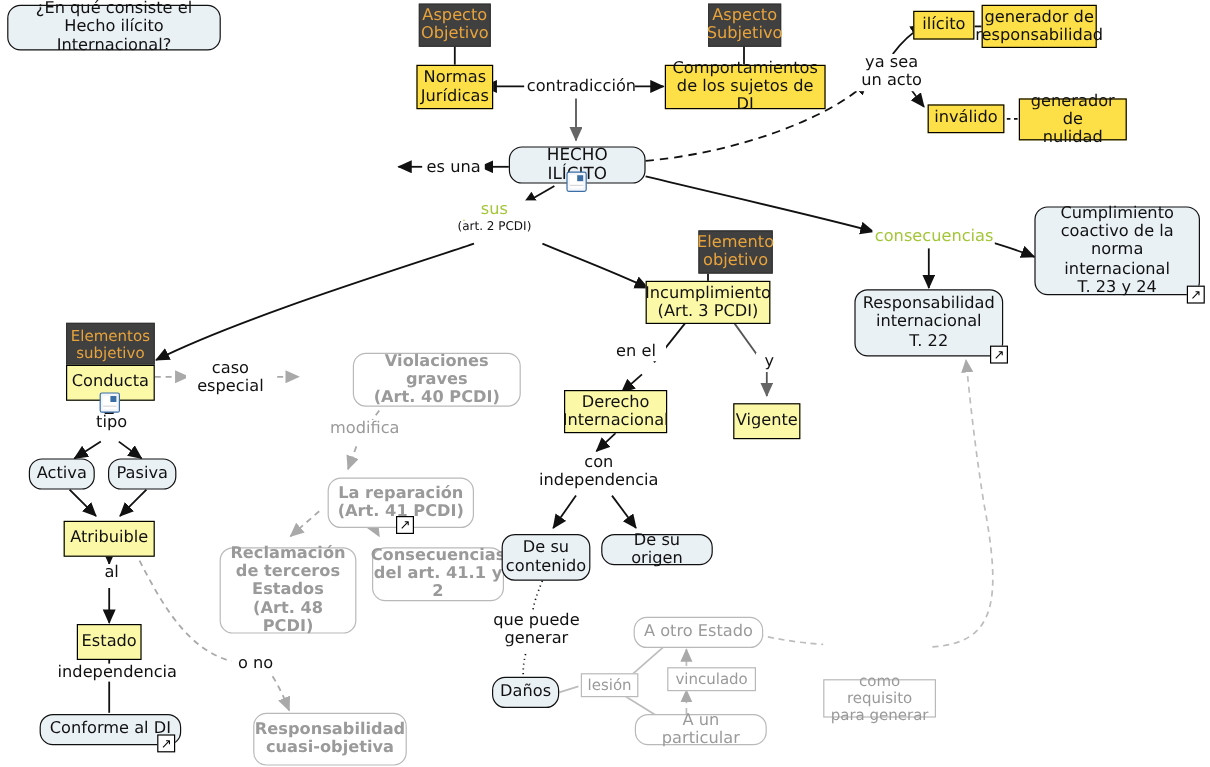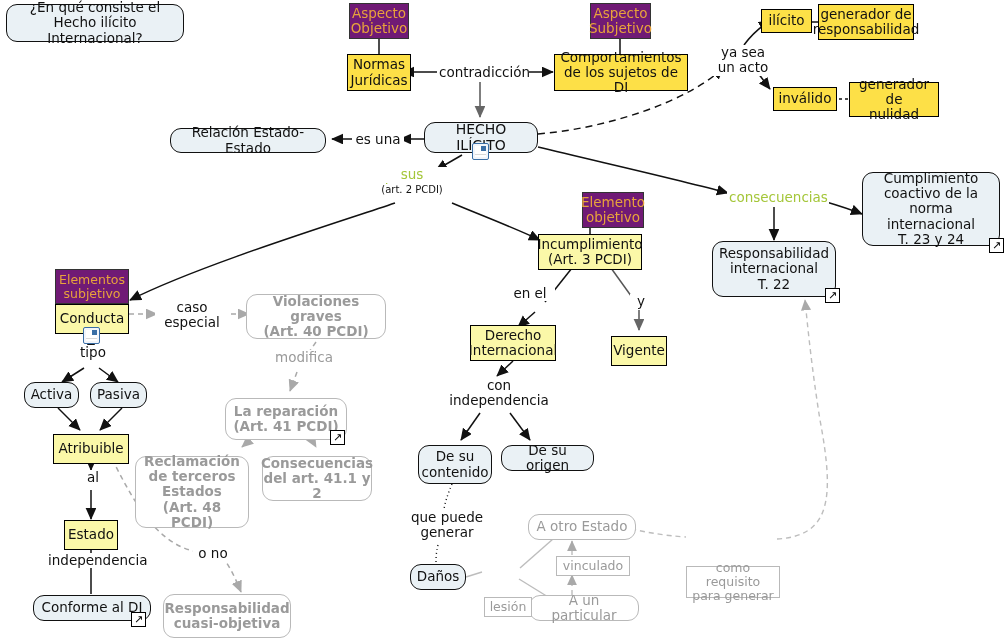--- a/index.html
+++ b/index.html
@@ -27,27 +27,27 @@
     background:#fbf8a8;border:1.4px solid #000;border-radius:0;
     font-size:13.5px;color:#111;padding:14px 6px;
   }
   
   .n-white{
     background:#fde047;border:1.4px solid #000;border-radius:0;
     font-size:13.5px;color:#111;padding:2px 16px;
   }
   
   .n-orange{
-    background:#701a75;border:1.3px solid #333;border-radius:0;
+    background:#404040;border:1.3px solid #333;border-radius:0;
     font-size:13.5px;color:#e8a33b;padding:2px 6px;
   }
   
   .n-ghost{
     background:#ffffff;border:1.4px solid #b9b9b9;border-radius:11px;
-    font-size:13.5px;color:#9a9a9a;font-weight:bold;padding:2px 6px;
+    font-size:13.5px;color:#9a9a9a;font-weight:bold;padding:2px 6px;margin-left:48px;
   }
   .n-ghost-plain{
     background:#ffffff;border:1.4px solid #b9b9b9;border-radius:11px;
     font-size:13.5px;color:#9a9a9a;padding:2px 6px;
   }
   .n-ghost-sq{
     background:#ffffff;border:1.2px solid #b9b9b9;border-radius:0;
     font-size:12.5px;color:#9a9a9a;padding:1px 4px;
   }
 
@@ -203,21 +203,20 @@
 Jurídicas</div>
 
 <div class="node n-white" style="left:554px;top:54px;width:134px;height:37px;">Comportamientos
 de los sujetos de DI</div>
 
 <div class="node n-round" style="left:424px;top:122px;width:114px;height:31px;font-size:14px;">HECHO ILÍCITO</div>
 <div class="res-icon" style="left:472px;top:143px;">
       <i></i>
     </div>
 
-<div class="node n-round" style="left:170px;top:128px;width:156px;height:25px;">Relación Estado-Estado</div>
 
 <div class="node n-white" style="left:761px;top:9px;width:51px;height:24px;">ilícito</div>
 
 <div class="node n-white" style="left:818px;top:4px;width:96px;height:36px;">generador de
 responsabilidad</div>
 
 <div class="node n-white" style="left:773px;top:87px;width:64px;height:24px;">inválido</div>
 
 <div class="node n-white" style="left:849px;top:82px;width:90px;height:35px;">generador de
 nulidad</div>
@@ -320,20 +319,20 @@
 <div class="lbl" style="left:505px;top:286px;width:46px;">en el</div>
 
 <div class="lbl" style="left:630px;top:294px;width:18px;">y</div>
 
 <div class="lbl" style="left:437px;top:378px;width:120px;">con
 independencia</div>
 
 <div class="lbl" style="left:399px;top:510px;width:92px;">que puede
 generar</div>
 
-<div class="node n-ghost-sq" style="left:484px;top:561px;width:48px;height:20px;margin-top:36px;">lesión</div>
+<div class="node n-ghost-sq" style="left:484px;top:561px;width:48px;height:20px;">lesión</div>
 
 <div class="node n-ghost-sq" style="left:556px;top:556px;width:74px;height:20px;">vinculado</div>
 
 <div class="node n-ghost-sq" style="left:686px;top:526px;width:94px;height:32px;margin-top:40px;">como requisito
 para generar</div>
 
 </div>
 
 </body></html>

